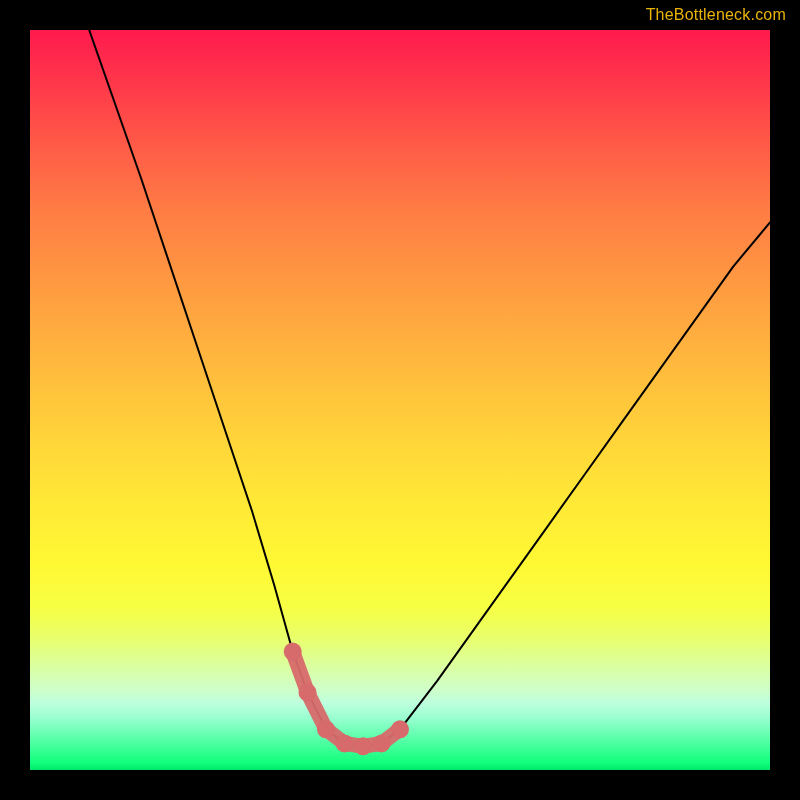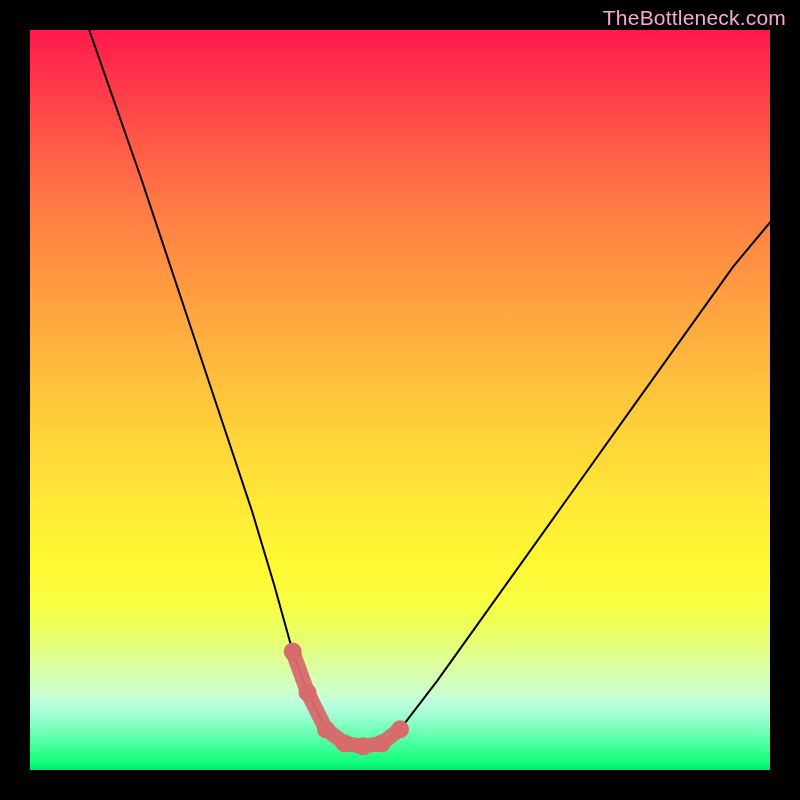--- a/index.html
+++ b/index.html
@@ -46,22 +46,22 @@
       #6affb4 95%,
       #3eff98 97%,
       #12ff7c 99%,
       #00e868 100%
     );
   }
   .watermark {
     position: absolute;
     top: 6px;
     right: 14px;
-    color: #f9a8d4;
-    font-size: 21px;
+    color: #eab308;
+    font-size: 16px;
     letter-spacing: 0.2px;
     font-weight: 500;
   }
   svg.overlay {
     position: absolute;
     top: 30px;
     left: 30px;
     width: 740px;
     height: 740px;
     pointer-events: none;

